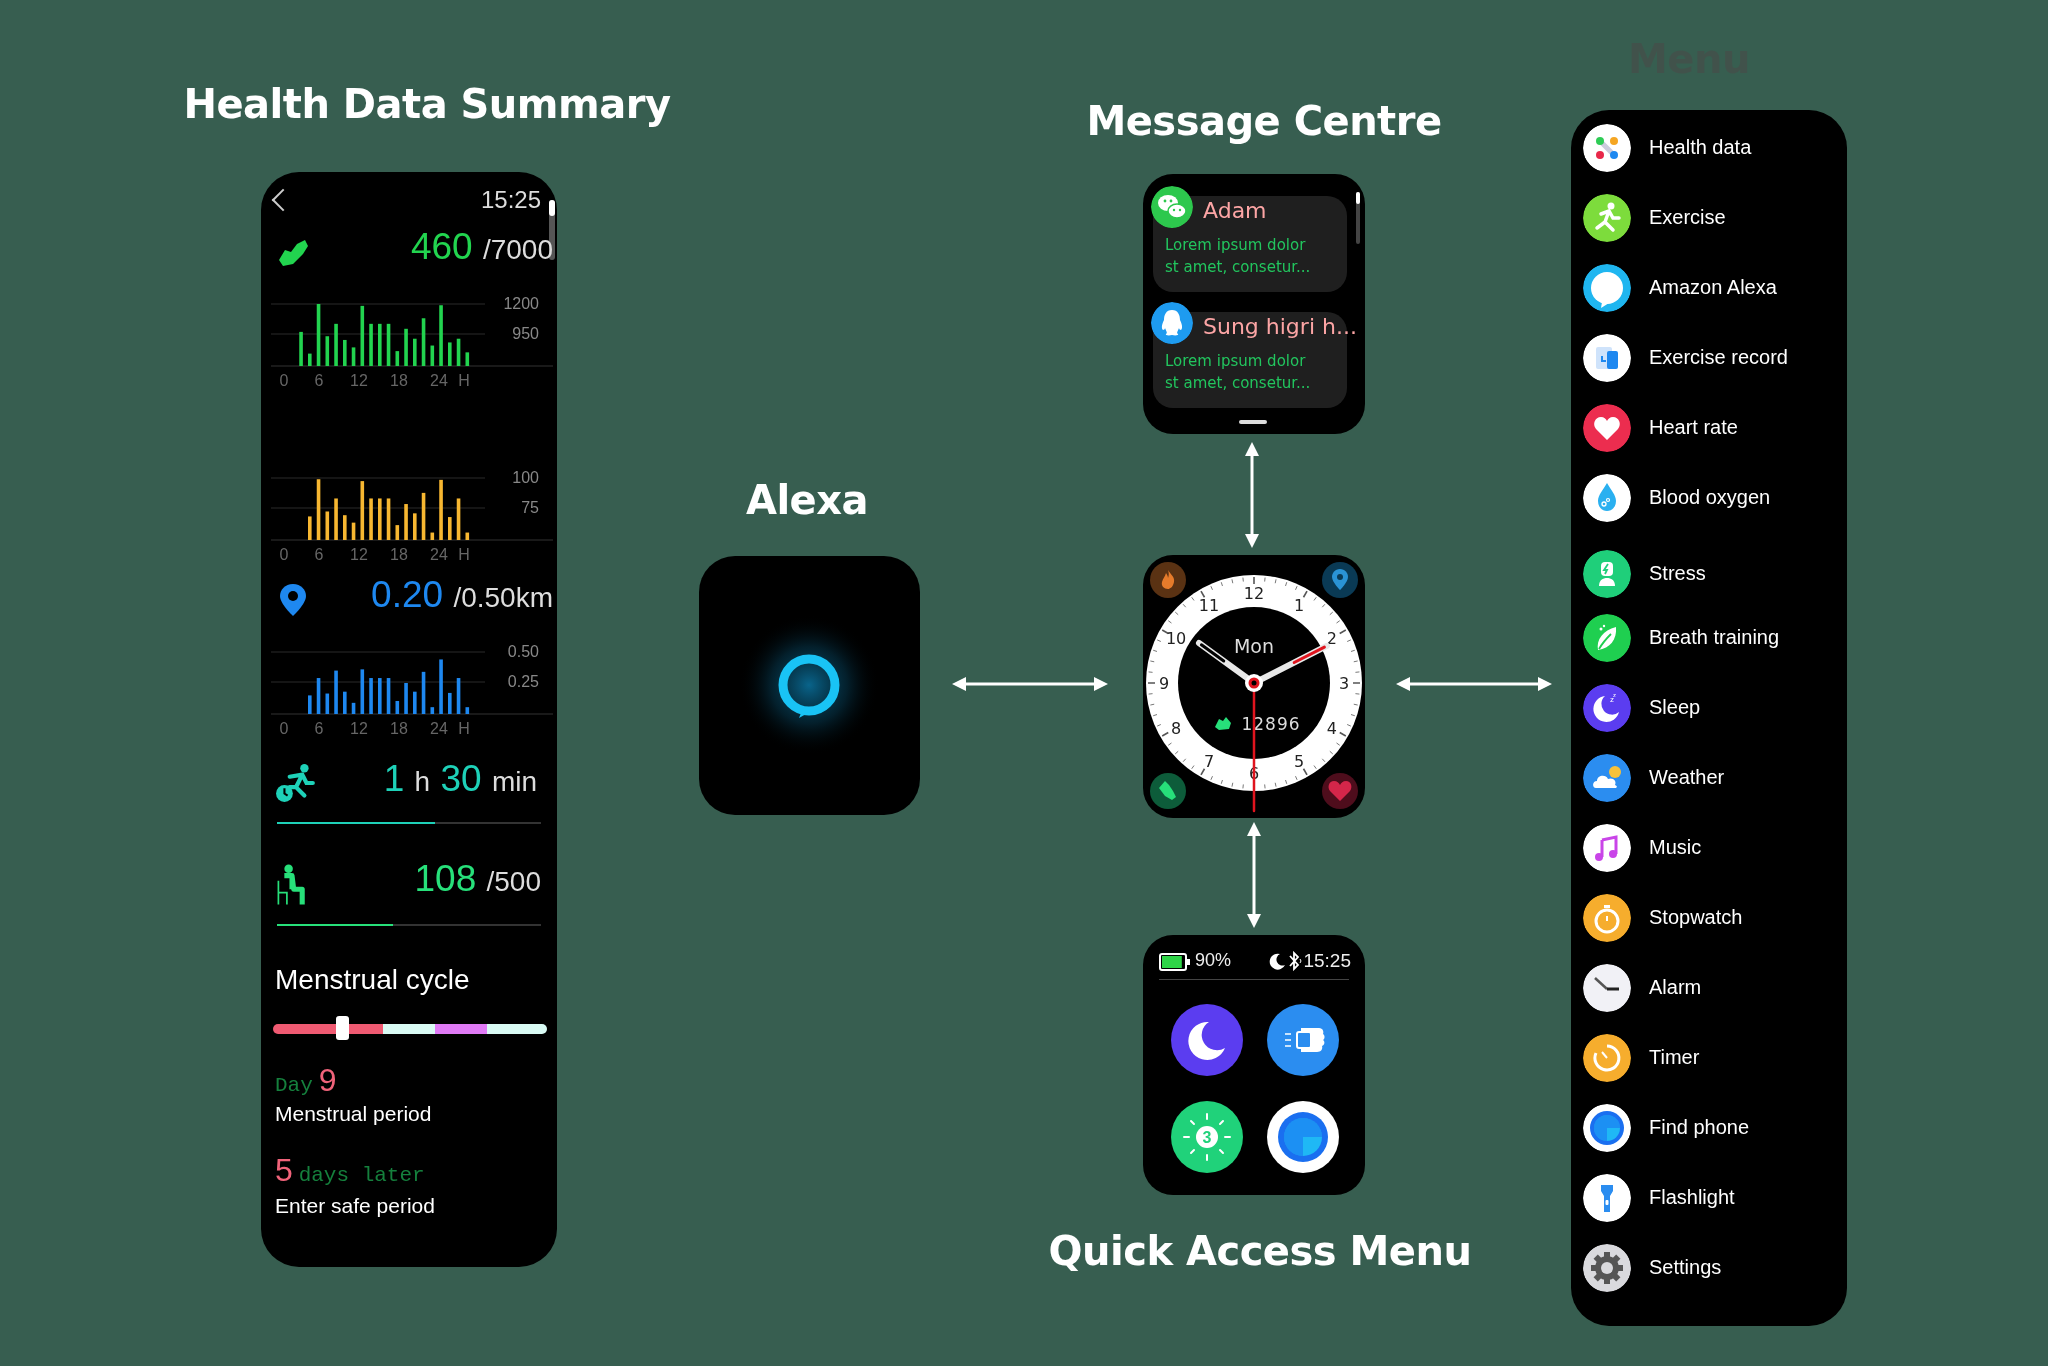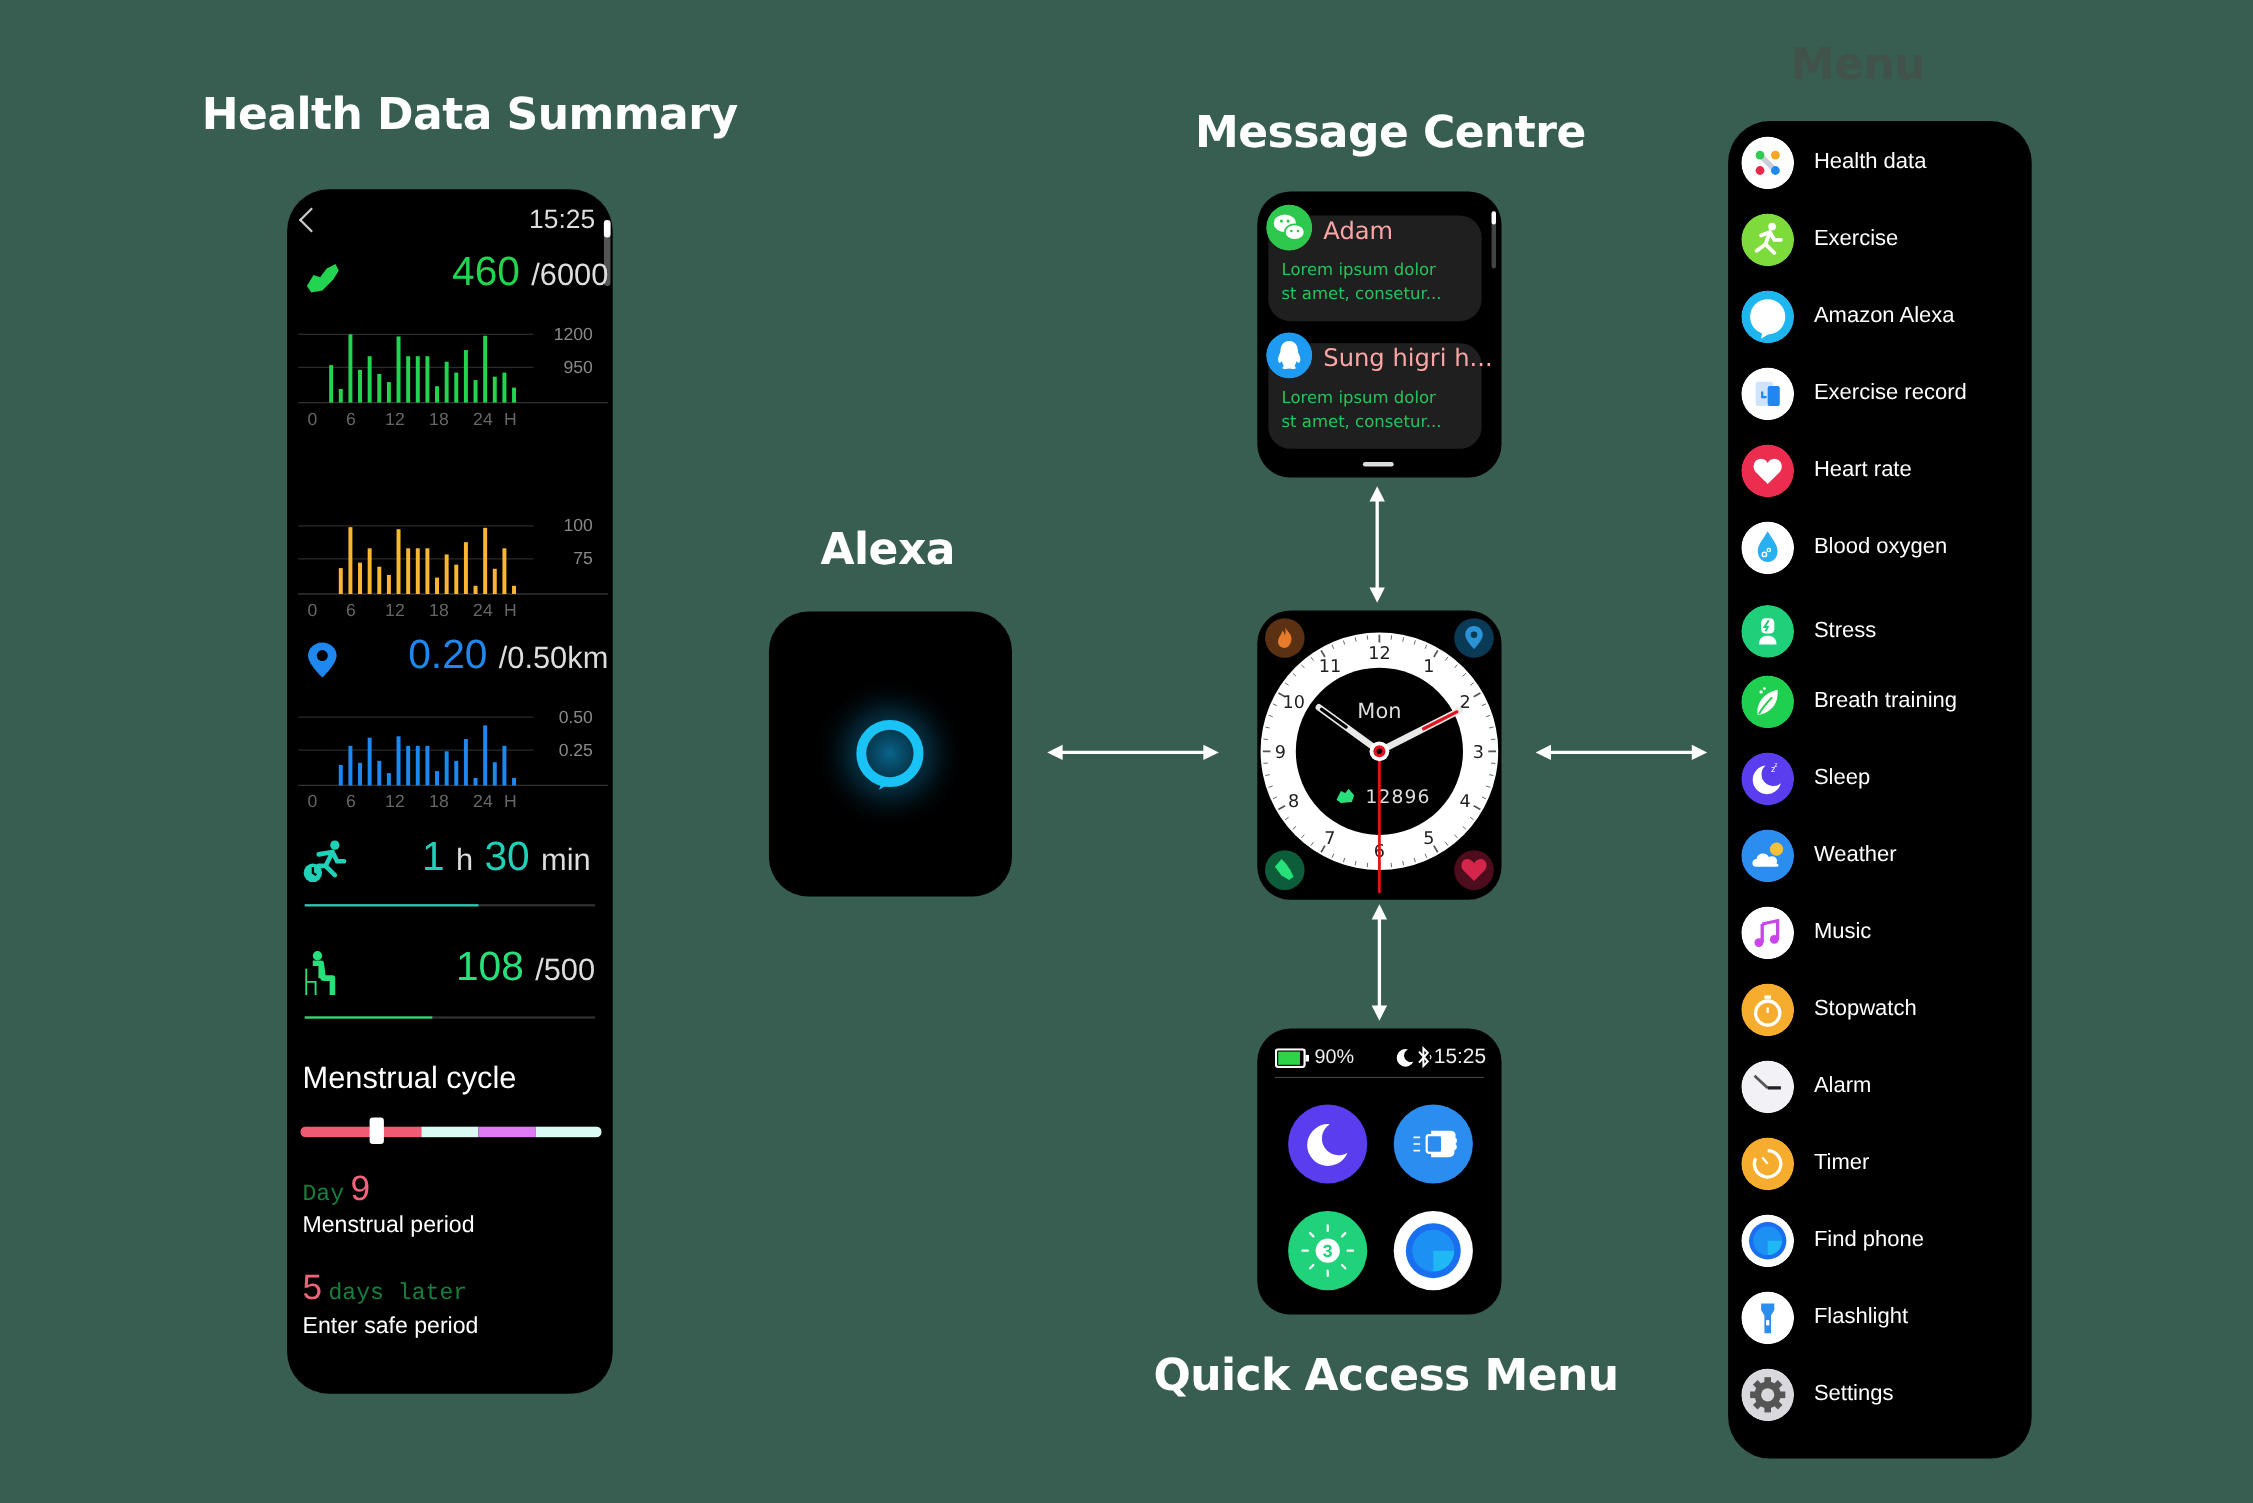--- a/index.html
+++ b/index.html
@@ -70,21 +70,21 @@
   <div class="h-back"></div>
   <div class="h-time">15:25</div>
   <div class="h-scroll"></div>
 
   <div class="stat-row" style="top:54px;">
     <svg class="stat-icon" viewBox="0 0 36 36">
       <path d="M4 26 L10 16 L16 18 L22 10 L30 6 L33 12 L28 20 L18 30 L8 32 Z" fill="#22d44f"></path>
     </svg>
     <div class="stat-val" style="color:#22d44f;">
       <span>460</span>
-      <span class="goal">/6000</span>
+      <span class="goal">/7000</span>
     </div>
   </div>
   <div class="chart" style="top:118px;">
       <svg width="282" height="100">
         <line x1="0" x2="214" y1="14" y2="14" stroke="#2a2a2a" stroke-width="1.2"></line>
         <line x1="0" x2="214" y1="44" y2="44" stroke="#2a2a2a" stroke-width="1.2"></line>
         <line x1="0" x2="282" y1="76" y2="76" stroke="#333" stroke-width="1.2"></line>
         <rect x="28.25" y="41.9" width="3.6" height="34.1" fill="#22d44f"></rect>
         <rect x="37" y="63.6" width="3.6" height="12.4" fill="#22d44f"></rect>
         <rect x="45.75" y="14" width="3.6" height="62" fill="#22d44f"></rect>

